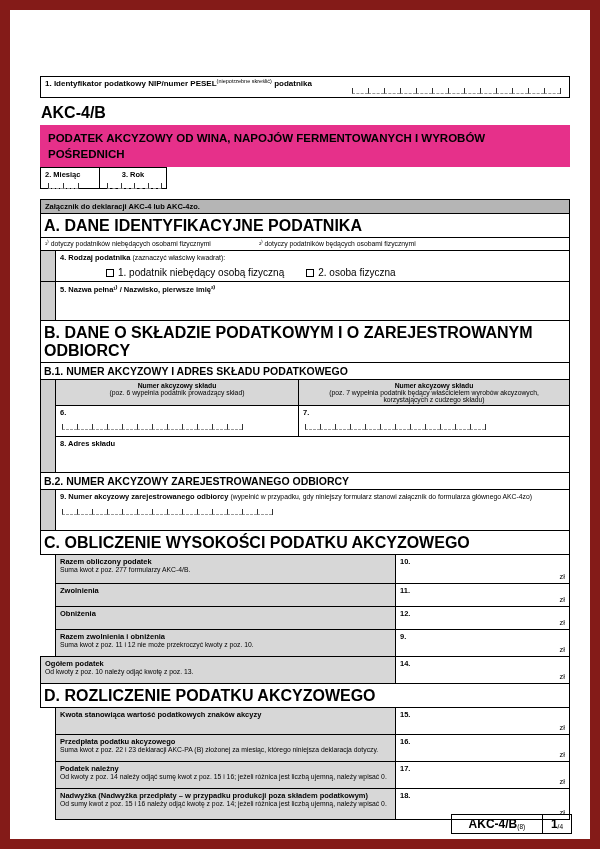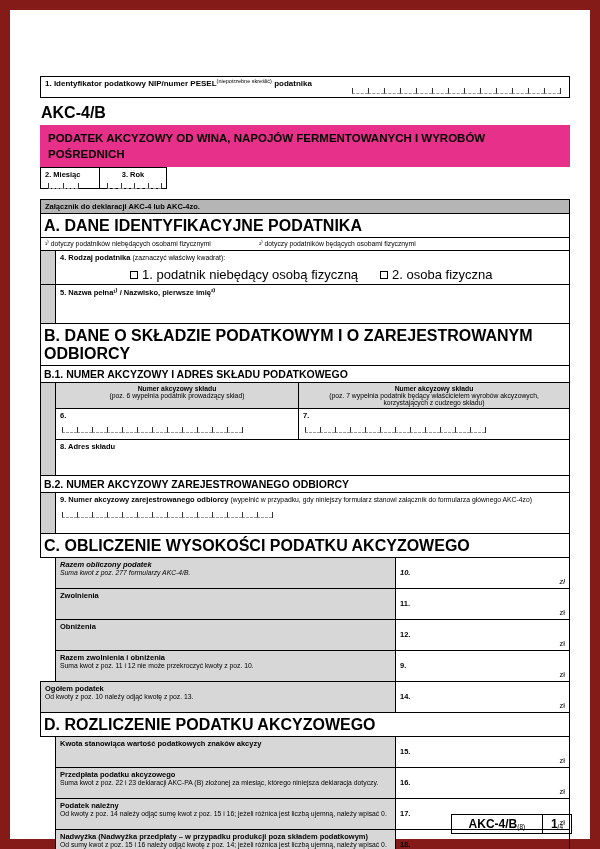--- a/index.html
+++ b/index.html
@@ -39,21 +39,21 @@
   .sec-title { font-size: 16px; font-weight: bold; padding: 3px 3px 2px; }
   .sub-title { font-size: 10.5px; font-weight: bold; padding: 2px 3px; }
   .footnotes { font-size: 6.8px; padding: 1px 4px 2px; display: flex; }
   .footnotes span + span { margin-left: 48px; }
 
   .row-strip { display: flex; }
   .strip { flex: 0 0 15px; background: #cfcfcf; border-right: 1px solid #000; }
   .cell { flex: 1; padding: 2px 4px; font-size: 7.5px; }
   .hint { font-weight: normal; font-size: 6.8px; }
 
-  .options { display: flex; align-items: center; margin: 5px 0 0 70px; font-size: 13px; }
+  .options { display: flex; align-items: center; margin: 5px 0 0 46px; font-size: 10px; }
   .checkbox { width: 8px; height: 8px; border: 1px solid #000; margin-right: 4px; flex: 0 0 auto; }
   .cb2 { margin-left: 22px; }
   .h-row4 .cell { min-height: 30px; }
   .h-row5 .cell { min-height: 38px; }
   .h-row9 .cell { min-height: 40px; }
   .cell .dots { margin: 7px 0 0 2px; }
 
   .b1 { flex: 1; display: flex; flex-direction: column; }
   .b1-head { display: flex; background: #d7d7d7; text-align: center; font-size: 6.8px; border-bottom: 1px solid #000; }
   .b1-head .hc { flex: 1; padding: 2px 10px; }
@@ -64,24 +64,24 @@
   .b1-row .fc1 { flex: 0 0 243px; border-right: 1px solid #000; }
   .fc .dots { margin: 6px 0 0 2px; }
   .b1-addr { min-height: 35px; padding: 2px 4px; font-size: 7.5px; }
 
   .trow { display: flex; border: 1px solid #000; margin-top: -1px; }
   .plain > .trow:first-child { margin-top: 0; }
   .trow.indent { margin-left: 15px; }
   .trow .lab { flex: 1; background: #d7d7d7; border-right: 1px solid #000; padding: 2px 4px; }
   .lab .main { font-size: 7.5px; font-weight: bold; }
   .lab .sub2 { font-size: 6.8px; }
-  .trow .num { flex: 0 0 173px; display: flex; flex-direction: column; justify-content: space-between; padding: 2px 4px; margin-top: 8px; }
+  .trow .num { flex: 0 0 173px; display: flex; flex-direction: column; justify-content: space-between; padding: 2px 4px; }
   .num .no { font-size: 7.5px; font-weight: bold; }
   .num .unit { align-self: flex-end; font-size: 7.5px; }
-  .mh24 { min-height: 24px; } .mh28 { min-height: 28px; } .mh30 { min-height: 30px; font-style: italic; } .mh32 { min-height: 32px; }
+  .mh24 { min-height: 24px; } .mh28 { min-height: 28px; } .mh30 { min-height: 30px; } .mh32 { min-height: 32px; }
 
   .footer { position: absolute; right: 18px; bottom: 5px; display: flex; }
   .fbox { border: 1px solid #000; height: 20px; display: flex; align-items: flex-end; justify-content: center; padding: 0 8px 3px; }
   .fbox + .fbox { margin-left: -1px; }
   .fbox .big { font-size: 12px; font-weight: bold; line-height: 1; }
   .fbox .tiny { font-size: 6.5px; line-height: 1; }
   .fbox-code { min-width: 92px; }
   .fbox-page { min-width: 30px; }
 </style>
 </head>

